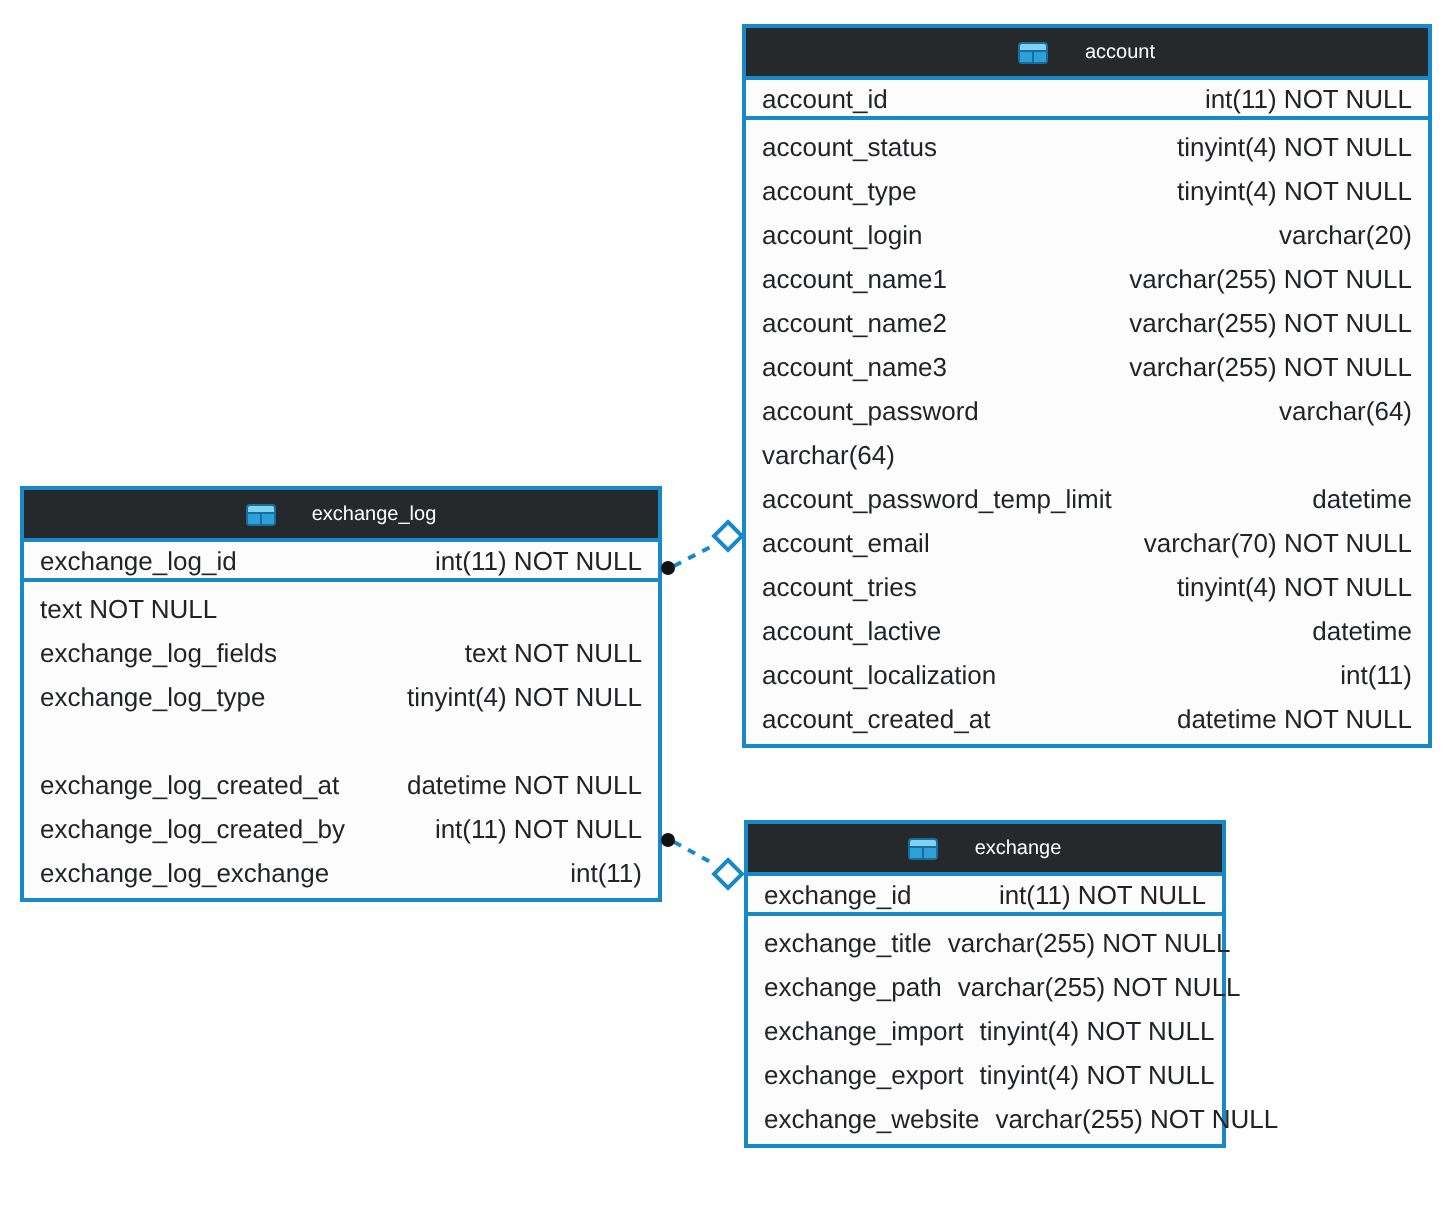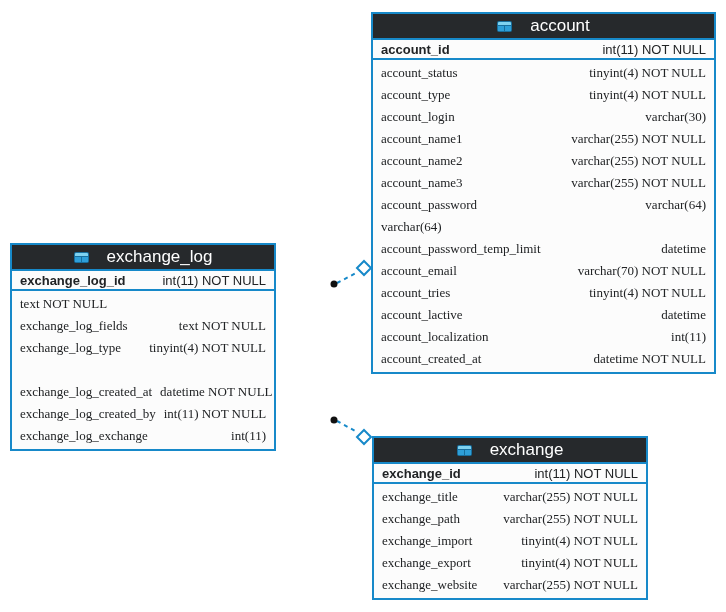--- a/index.html
+++ b/index.html
@@ -17,45 +17,45 @@
   html,body{margin:0;padding:0;}
   body{
     width:726px;height:612px;position:relative;background:#ffffff;
     font-family:"Liberation Sans",sans-serif;color:var(--text);
     overflow:hidden;
   }
   .canvas{position:absolute;inset:0;}
   .db-table{
     position:absolute;border:2px solid var(--accent);background:var(--row_bg);
   }
-  .t-exchange-log{left:10px;top:243px;width:266px;}
+  .t-exchange-log{left:10px;top:243px;width:321px;}
   .t-account{left:371px;top:12px;width:345px;}
-  .t-exchange{left:372px;top:410px;width:276px;margin-top:26px;}
+  .t-exchange{left:372px;top:410px;width:241px;}
   .thead{
     background:var(--header_bg);color:var(--header_text);
     height:24px;display:flex;align-items:center;justify-content:center;gap:18px;
-    font-size:17px;
+    font-size:10px;
   }
   .ticon{
     width:15px;height:11px;border-radius:2px;background:var(--icon_dark);
     display:grid;grid-template-columns:1fr 1fr;grid-template-rows:3px 1fr;
     gap:1px;padding:1px;flex:0 0 auto;
   }
   .ticon .top{grid-column:1/3;background:var(--icon_light);border-radius:1px 1px 0 0;}
   .ticon .cell{background:var(--icon_mid);}
   .pkrow{
     border-top:2px solid var(--accent);border-bottom:2px solid var(--accent);
     height:22px;display:flex;align-items:center;justify-content:space-between;
     padding:0 8px;font-size:13px;white-space:nowrap;gap:8px;
   }
-  .pkrow .cname{font-weight:bold;}
+  .pkrow .cname{font-weight:normal;}
   .tbody{padding:2px 0;}
   .trow{
     height:22px;display:flex;align-items:center;justify-content:space-between;
-    padding:0 8px;font-size:13px;white-space:nowrap;gap:8px;font-family:Liberation Serif, serif;
+    padding:0 8px;font-size:13px;white-space:nowrap;gap:8px;
   }
   .ctype{text-align:right;}
   svg.connectors{position:absolute;inset:0;pointer-events:none;}
   svg.connectors .hit{pointer-events:stroke;}
 </style>
 </head>
 <body>
 
 <div class="canvas">
 
@@ -118,21 +118,21 @@
       <div class="trow">
           <span class="cname">account_status</span>
           <span class="ctype">tinyint(4) NOT NULL</span>
         </div>
       <div class="trow">
           <span class="cname">account_type</span>
           <span class="ctype">tinyint(4) NOT NULL</span>
         </div>
       <div class="trow">
           <span class="cname">account_login</span>
-          <span class="ctype">varchar(30)</span>
+          <span class="ctype">varchar(20)</span>
         </div>
       <div class="trow">
           <span class="cname">account_name1</span>
           <span class="ctype">varchar(255) NOT NULL</span>
         </div>
       <div class="trow">
           <span class="cname">account_name2</span>
           <span class="ctype">varchar(255) NOT NULL</span>
         </div>
       <div class="trow">

